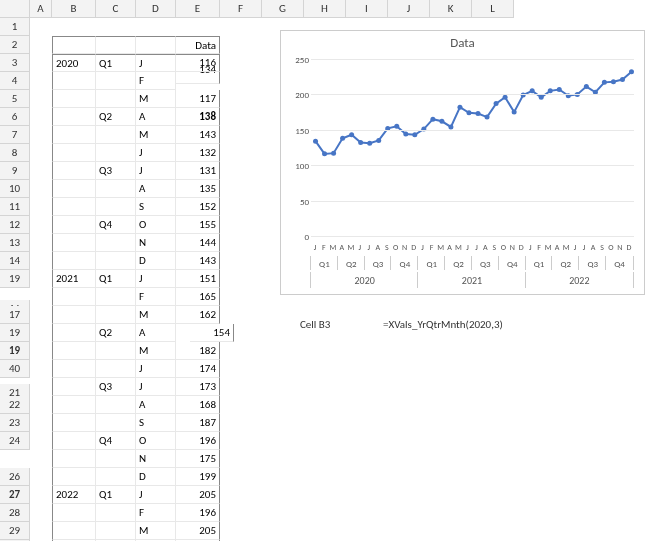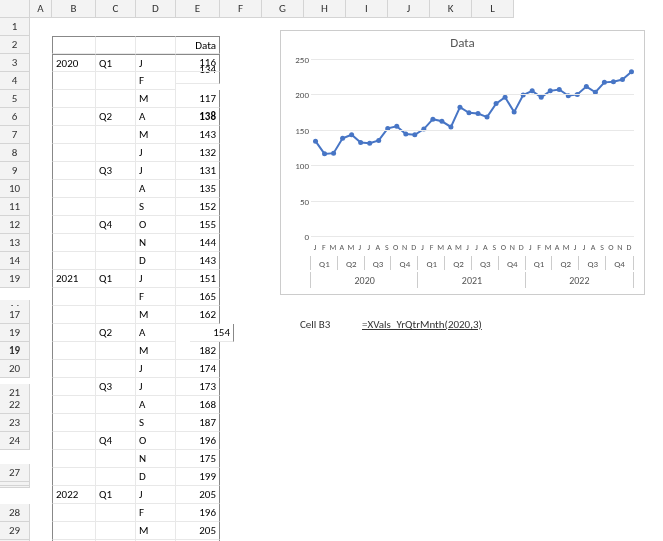--- a/index.html
+++ b/index.html
@@ -181,28 +181,28 @@
       <div class="row-header" style="top: 180px; height: 18px;">10</div>
       <div class="row-header" style="top: 198px; height: 18px; text-align: center;">11</div>
       <div class="row-header" style="top: 216px; height: 18px;">12</div>
       <div class="row-header" style="top: 234px; height: 18px;">13</div>
       <div class="row-header" style="top: 252px; height: 18px;">14</div>
       <div class="row-header" style="top: 270px; height: 18px;">19</div>
       <div class="row-header" style="top: 300px; height: 18px;">16</div>
       <div class="row-header" style="top: 306px; height: 18px;">17</div>
       <div class="row-header" style="top: 324px; height: 18px;">19</div>
       <div class="row-header" style="top: 342px; height: 18px; font-weight: bold;">19</div>
-      <div class="row-header" style="top: 360px; height: 18px;">20</div>
+      <div class="row-header" style="top: 360px; height: 18px;">40</div>
       <div class="row-header" style="top: 384px; height: 18px;">21</div>
       <div class="row-header" style="top: 396px; height: 18px;">22</div>
       <div class="row-header" style="top: 414px; height: 18px;">23</div>
       <div class="row-header" style="top: 432px; height: 18px;">24</div>
       <div class="row-header" style="top: 470px; height: 18px;">25</div>
       <div class="row-header" style="top: 468px; height: 18px;">26</div>
-      <div class="row-header" style="top: 464px; height: 18px;">27</div>
+      <div class="row-header" style="top: 486px; height: 18px; font-weight: bold;">27</div>
       <div class="row-header" style="top: 504px; height: 18px;">28</div>
       <div class="row-header" style="top: 522px; height: 18px;">29</div>
       <div class="row-header" style="top: 540px; height: 18px;">30</div>
     </div>
   <div class="cells" id="cells">
       <div class="cell bd-left bd-top" style="left: 22px; top: 18px; width: 44px; height: 18px;"></div>
       <div class="cell bd-top" style="left: 66px; top: 18px; width: 40px; height: 18px;"></div>
       <div class="cell bd-top" style="left: 106px; top: 18px; width: 40px; height: 18px;"></div>
       <div class="cell bd-top bd-right num" style="left: 146px; top: 18px; width: 44px; height: 18px;">Data</div>
       <div class="cell bd-left bd-top" style="left: 22px; top: 36px; width: 44px; height: 18px;">2020</div>
@@ -430,13 +430,13 @@
       </div>
       <div class="x-row years">
         <div class="x-cell">2020</div>
         <div class="x-cell">2021</div>
         <div class="x-cell">2022</div>
       </div>
     </div>
 </div>
 
 <div class="info-text" style="left:300px; top:318px;">Cell B3</div>
-<div class="info-text" style="left:362px; top:318px;text-decoration:underline;">=XVals_YrQtrMnth(2020,3)</div>
+<div class="info-text" style="left:383px; top:318px;">=XVals_YrQtrMnth(2020,3)</div>
 
 </body></html>

